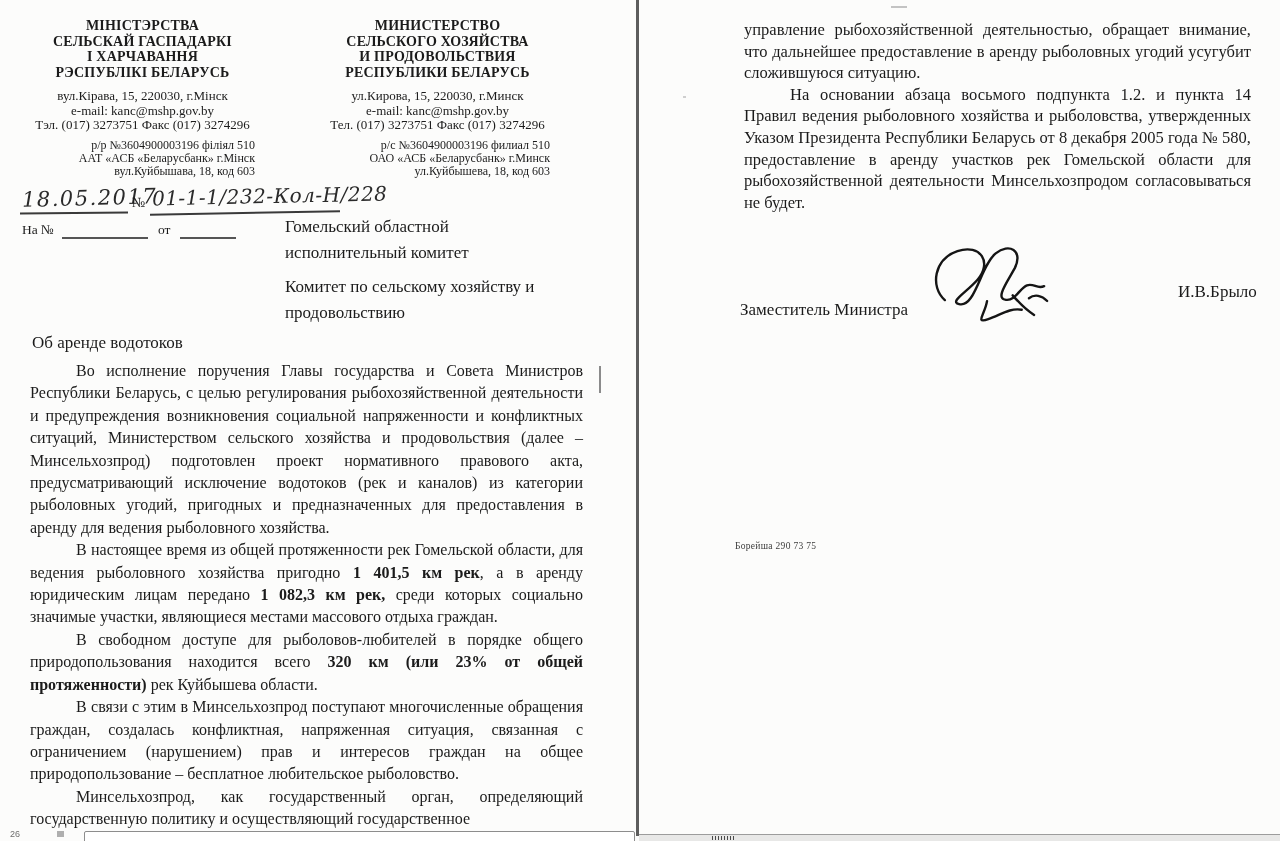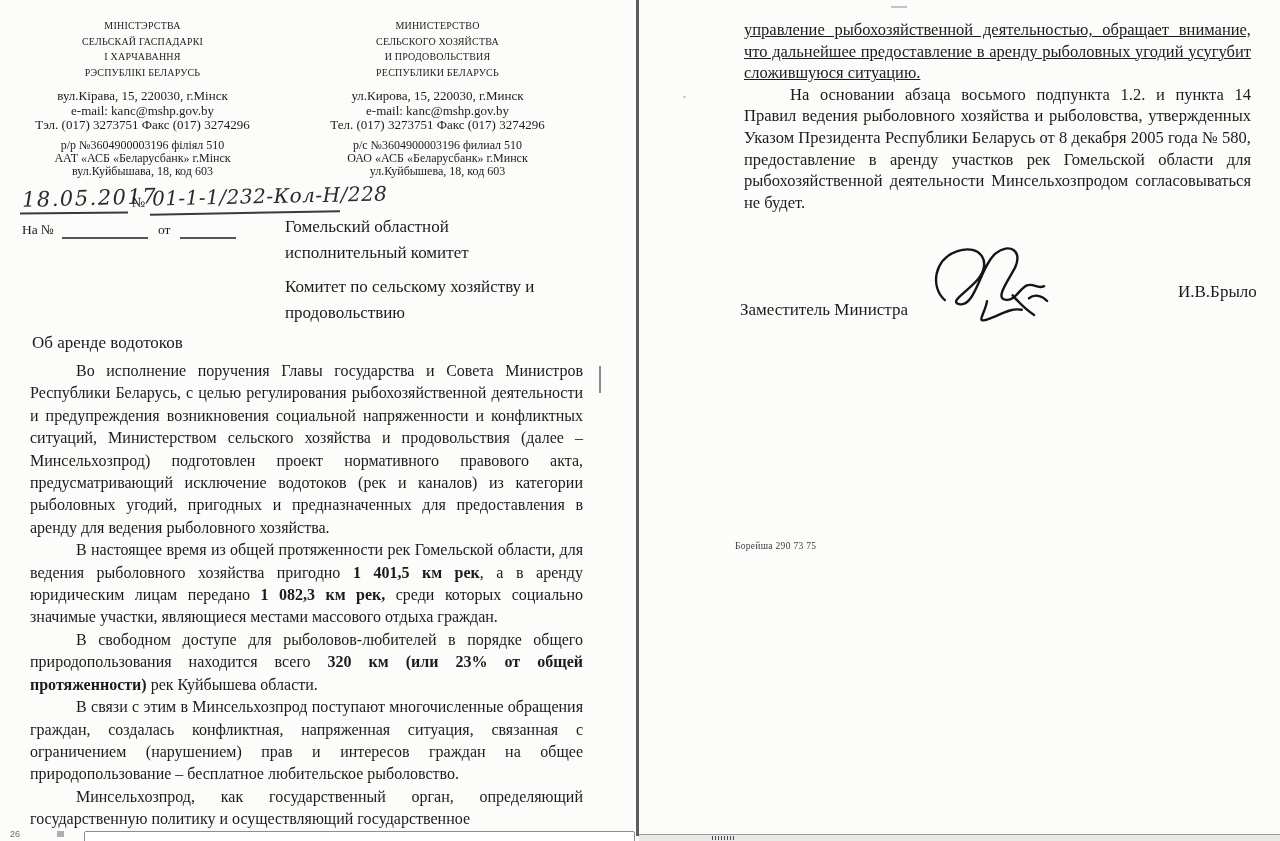--- a/index.html
+++ b/index.html
@@ -7,25 +7,25 @@
     position:relative; width:1280px; height:841px;
     background:#fcfcfb; overflow:hidden;
     font-family:"Liberation Serif", serif; color:#1b1b1b;
   }
   .abs { position:absolute; }
   
   #divider { left:636px; top:0; width:3px; height:836px; background:#5d5d5d; }
 
   
   .lh { width:225px; text-align:center; line-height:15px; }
-  .lh .title div { font-weight:normal; font-size:10px; line-height:15.5px; letter-spacing:.2px; }
+  .lh .title div { font-weight:bold; font-size:14px; line-height:15.5px; letter-spacing:.2px; }
   .lh .addr { margin-top:9px; }
   .lh .addr div { font-size:13px; line-height:14.5px; }
   .lh .bank { margin-top:6px; }
-  .lh .bank div { font-size:12px; line-height:13px; }
+  .lh .bank div { font-size:12px; line-height:13px;text-align:right; }
 
   
   .hand { font-family:"DejaVu Serif", serif; font-style:italic; color:#2a2a2a; }
   #ref-date { left:22px; top:186px; font-size:21px; letter-spacing:1.5px; transform:rotate(-1.5deg); }
   #ref-date-line { left:20px; top:212px; width:108px; height:2px; background:#3a3a3a; transform:rotate(-.5deg); }
   #ref-no-sign { left:132px; top:195px; font-size:14px; }
   #ref-number { left:152px; top:184px; font-size:20px; letter-spacing:.5px; transform:rotate(-1.2deg); white-space:nowrap; }
   #ref-number-line { left:150px; top:212px; width:190px; height:2px; background:#3a3a3a; transform:rotate(-1deg); }
   #reply-label { left:22px; top:222px; font-size:13.5px; }
   #reply-line1 { left:62px; top:237px; width:86px; height:1.5px; background:#555; }
@@ -34,21 +34,21 @@
 
   
   #addressee1 { left:285px; top:214px; font-size:17px; line-height:26px; }
   #addressee2 { left:285px; top:274px; font-size:17px; line-height:26px; }
 
   
   #subject { left:32px; top:333px; font-size:17px; }
   #left-body { left:30px; top:360px; width:553px; font-size:16px; line-height:22.4px; text-align:justify; }
   #left-body p, #right-body p { margin:0; text-indent:46px; }
   #right-body { left:744px; top:19px; width:507px; font-size:16.5px; line-height:21.6px; text-align:justify; }
-  #right-body p.noindent { text-indent:0;text-decoration:underline; }
+  #right-body p.noindent { text-indent:0; }
   .b { font-weight:bold; }
 
   
   #sig-title { left:740px; top:300px; font-size:17px; }
   #sig-name  { left:1178px; top:282px; font-size:17px; }
   #sig-mark  { left:928px; top:238px; transform:rotate(-4deg); }
 
   
   #executor { left:735px; top:541px; font-size:9.5px; color:#3d3d3d; letter-spacing:.3px; }
   #art-vdash { left:599px; top:366px; width:2px; height:27px; background:#777; opacity:.85; }

